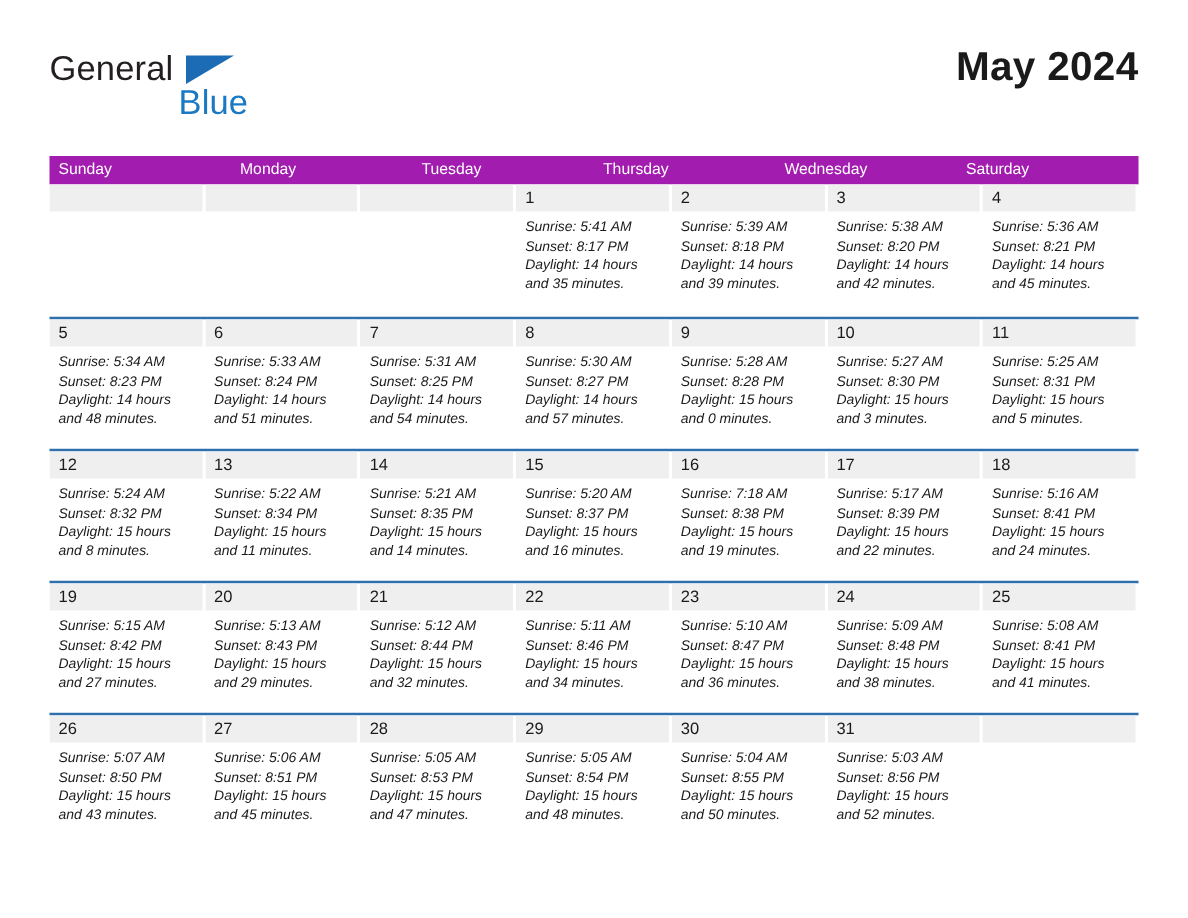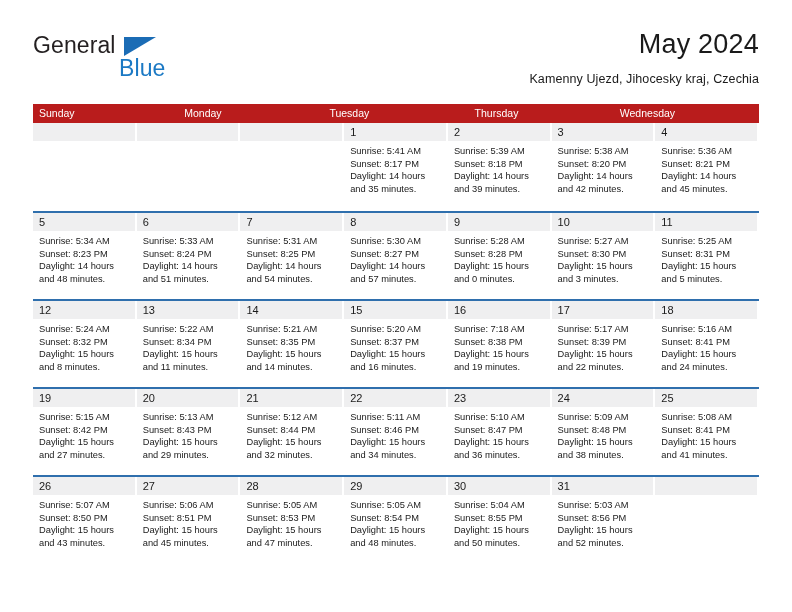--- a/index.html
+++ b/index.html
@@ -67,42 +67,42 @@
   .title-block {
     position: absolute;
     right: 0;
     top: 0;
     text-align: right;
   }
   .cal-title {
     font-size: 27px;
     line-height: 32px;
     color: #1a1a1a;
-    font-weight: normal;
+    font-weight: bold;
     margin: 0;
     letter-spacing: 0.2px;
   }
   .cal-subtitle {
     font-size: 12.5px;
     line-height: 18px;
     color: #1a1a1a;
     margin: 10px 0 0 0;
     letter-spacing: 0.1px;
   }
 
   
   .calendar {
     position: absolute;
     left: 33px;
     top: 104px;
     width: 726px;
   }
   .weekday-header {
     display: flex;
-    background: #b91c1c;
+    background: #a21caf;
     height: 19px;
   }
   .weekday-cell {
     flex: 1 1 0;
     color: #ffffff;
     font-size: 10.5px;
     line-height: 19px;
     padding-left: 6px;
     box-sizing: border-box;
     white-space: nowrap;
@@ -136,53 +136,54 @@
     line-height: 18px;
     padding-left: 6px;
     color: #1a1a1a;
     display: block;
   }
   .day-info {
     padding: 4px 6px 0 6px;
     font-size: 9.3px;
     line-height: 12.6px;
     color: #1a1a1a;
+    font-style: italic;
   }
   .day-info div {
     white-space: nowrap;
   }
 </style>
 </head>
 <body>
 
 <div class="page">
 
   <div class="masthead">
 
     <div class="logo">
       <span class="logo-general">General</span>
       <span class="logo-tri"></span>
       <span class="logo-blue">Blue</span>
     </div>
 
     <div class="title-block">
       <h1 class="cal-title">May 2024</h1>
-      <p class="cal-subtitle">Kamenny Ujezd, Jihocesky kraj, Czechia</p>
     </div>
 
   </div>
 
   <div class="calendar">
 
     <div class="weekday-header">
       <div class="weekday-cell">Sunday</div>
       <div class="weekday-cell">Monday</div>
       <div class="weekday-cell">Tuesday</div>
       <div class="weekday-cell">Thursday</div>
       <div class="weekday-cell">Wednesday</div>
+      <div class="weekday-cell">Saturday</div>
     </div>
 
     <div class="week-row first">
       <div class="day-cell">
         <div class="day-number-band">
             <span class="day-number"></span>
           </div>
         <div class="day-info">
           <div></div>
           <div></div>

